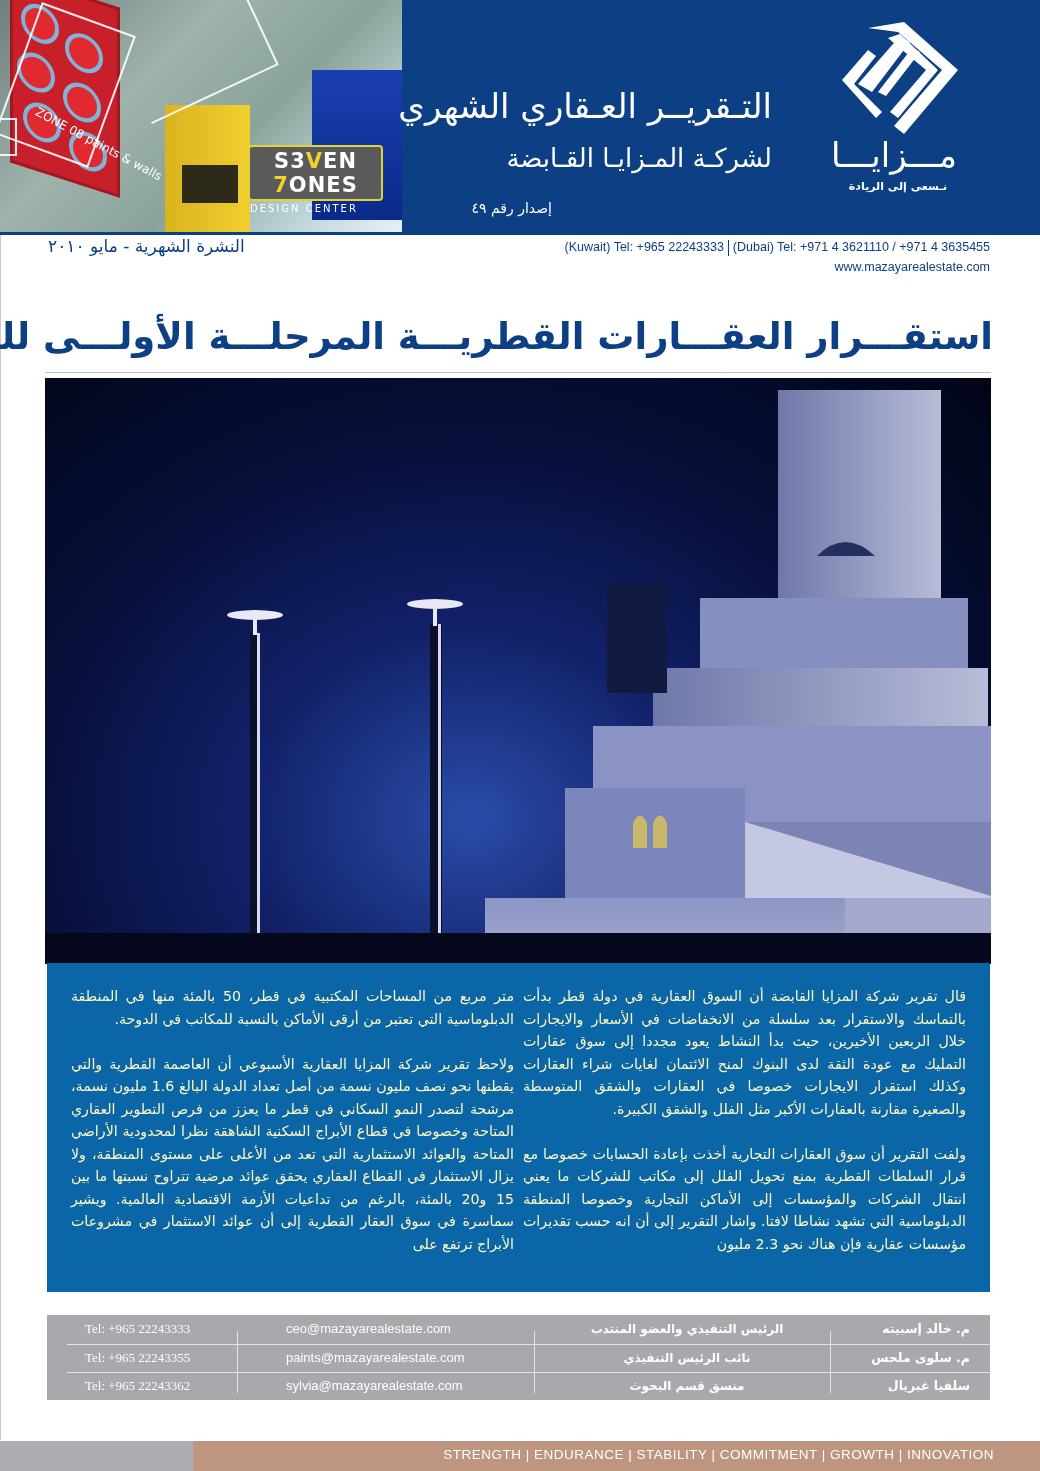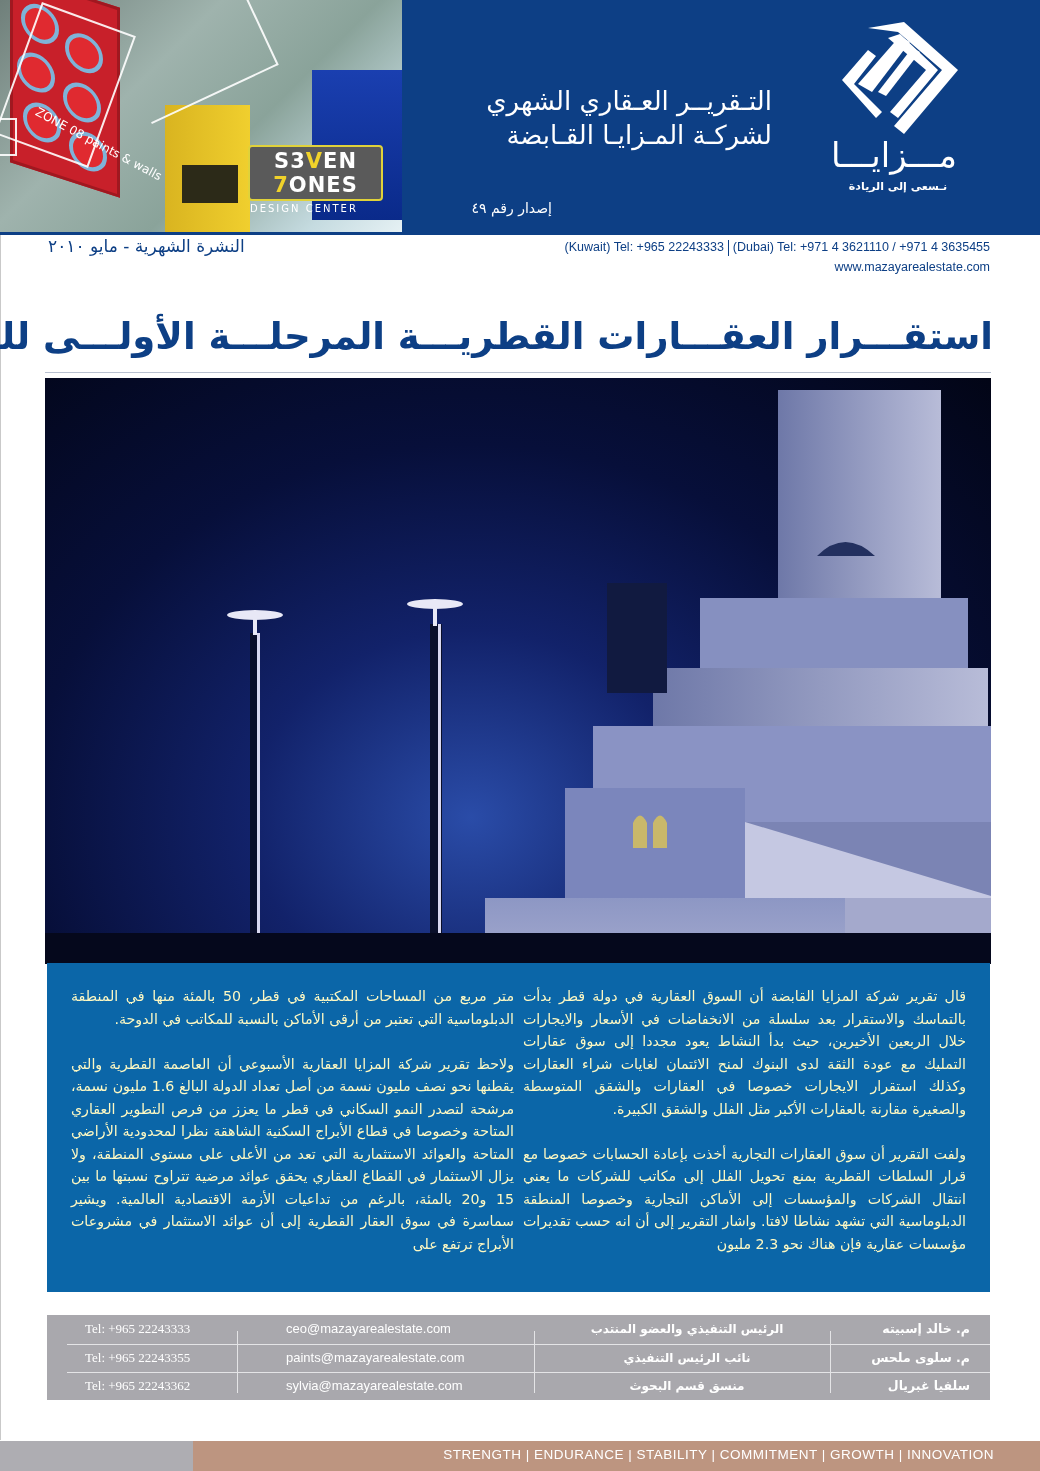--- a/index.html
+++ b/index.html
@@ -17,22 +17,22 @@
   .hero-photo .yellow-hole { position: absolute; left: 182px; top: 165px; width: 56px; height: 38px; background: #2c2a18; }
   .hero-photo .hex { position: absolute; border: 2px solid rgba(255,255,255,0.9); }
   .hero-photo .brand-box { position: absolute; left: 248px; top: 145px; width: 135px; height: 56px; background: #5a5a5a; border: 2px solid #e0d23a; border-radius: 4px; padding: 2px 6px; }
   .hero-photo .brand-1 { color: #ffffff; font-family: "DejaVu Sans", sans-serif; font-weight: bold; font-size: 21px; letter-spacing: 1px; line-height: 24px; text-align: center; }
   .hero-photo .brand-2 { color: #ffffff; font-weight: bold; font-size: 21px; letter-spacing: 1px; line-height: 24px; text-align: center; }
   .hero-photo .brand-2 .accent { color: #f0d22a; }
   .hero-photo .brand-sub { position: absolute; left: 250px; top: 203px; color: #ffffff; font-size: 10px; letter-spacing: 2px; }
   .hero-photo .zone-text { position: absolute; left: 28px; top: 138px; transform: rotate(28deg); color: #ffffff; font-size: 12px; line-height: 12px; }
 
   .header-band { position: absolute; left: 402px; top: 0; width: 638px; height: 232px; background: #0d3f85; }
-  .header-title-1 { position: absolute; right: 268px; top: 86px; color: #ffffff; font-size: 26px; direction: rtl; white-space: nowrap; }
-  .header-title-2 { position: absolute; right: 268px; top: 120px; color: #ffffff; font-size: 26px; direction: rtl; white-space: nowrap; }
+  .header-title-1 { position: absolute; right: 268px; top: 86px; color: #ffffff; font-size: 34px; direction: rtl; white-space: nowrap; }
+  .header-title-2 { position: absolute; right: 268px; top: 143px; color: #ffffff; font-size: 26px; direction: rtl; white-space: nowrap; }
   .header-issue { position: absolute; right: 488px; top: 200px; color: #ffffff; font-size: 14px; direction: rtl; white-space: nowrap; }
   .logo { position: absolute; left: 838px; top: 22px; width: 130px; height: 120px; }
   .logo-word { position: absolute; left: 842px; top: 135px; width: 115px; color: #ffffff; font-size: 34px; letter-spacing: 6px; direction: rtl; text-align: center; white-space: nowrap; }
   .logo-tagline { position: absolute; left: 838px; top: 180px; width: 120px; color: #ffffff; font-size: 11px; font-weight: bold; direction: rtl; text-align: center; white-space: nowrap; }
 
   .header-rule { position: absolute; left: 0; top: 232px; width: 1040px; height: 3px; background: #0d3f85; }
   .newsletter-date { position: absolute; left: 48px; top: 236px; color: #0d3f85; font-size: 17px; direction: rtl; white-space: nowrap; }
   .contact-line { position: absolute; right: 50px; top: 240px; color: #0d3f85; font-size: 12.5px; white-space: nowrap; font-family: "Liberation Sans", sans-serif; }
   .contact-line .sep { display: inline-block; width: 1px; height: 16px; background: #0d3f85; vertical-align: middle; margin: 0 4px; }
   .website { position: absolute; right: 50px; top: 260px; color: #0d3f85; font-size: 12.5px; white-space: nowrap; font-family: "Liberation Sans", sans-serif; }

